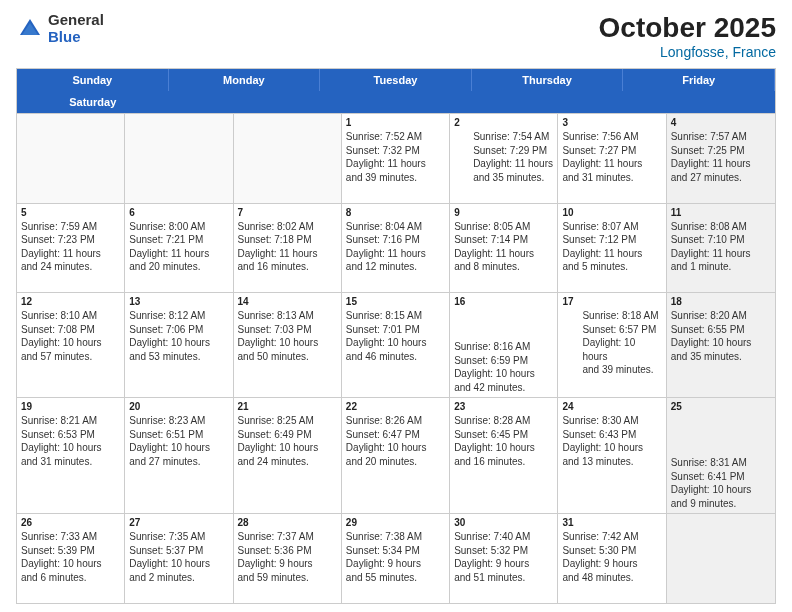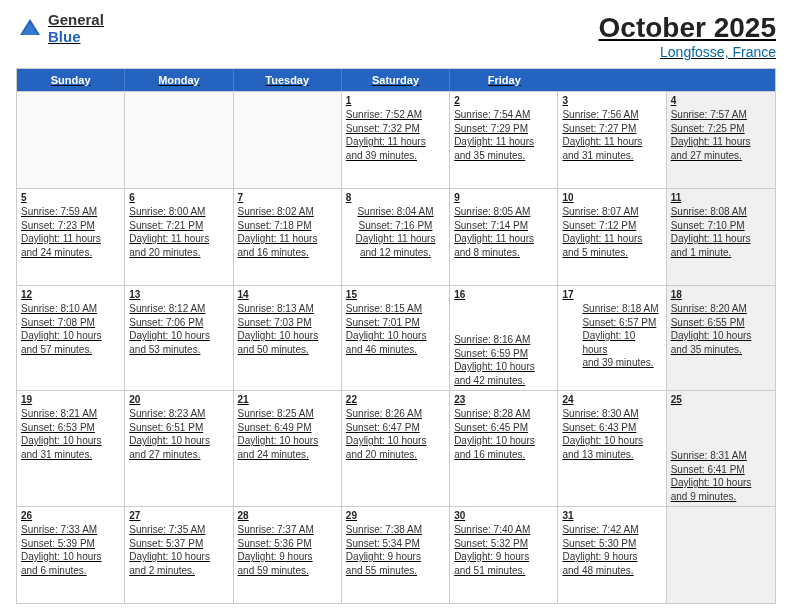--- a/index.html
+++ b/index.html
@@ -9,21 +9,20 @@
       width: 792px;
       height: 612px;
       overflow: hidden;
     }
     .page {
       width: 792px;
       height: 612px;
       padding: 12px 16px 8px 16px;
       display: flex;
       flex-direction: column;
-      text-decoration: underline;
     }
     .header {
       display: flex;
       align-items: flex-start;
       justify-content: space-between;
       margin-bottom: 8px;
     }
     .logo {
       display: flex;
       align-items: center;
@@ -61,21 +60,21 @@
       color: #0369a1;
     }
     .calendar {
       flex: 1;
       display: flex;
       flex-direction: column;
       border: 1px solid #ccc;
     }
     .cal-header-row {
       display: grid;
-      grid-template-columns: repeat(7, 1fr);
+      grid-template-columns: repeat(5, 1fr);
       background: #2563c0;
     }
     .cal-header-cell {
       color: #fff;
       font-size: 11px;
       font-weight: bold;
       text-align: center;
       padding: 5px 2px;
       border-right: 1px solid #4a7fd4;
     }
@@ -134,38 +133,39 @@
       <div class="title-month">October 2025</div>
       <div class="title-location">Longfosse, France</div>
     </div>
   </div>
 
   <div class="calendar">
     <div class="cal-header-row">
     <div class="cal-header-cell">Sunday</div>
         <div class="cal-header-cell">Monday</div>
         <div class="cal-header-cell">Tuesday</div>
+        <div class="cal-header-cell">Thursday</div>
+        <div class="cal-header-cell">Friday</div>
         <div class="cal-header-cell">Saturday</div>
-        <div class="cal-header-cell">Friday</div>
       </div>
     <div class="cal-body">
     <div class="cal-row">
           <div class="cal-cell empty"></div>
           <div class="cal-cell empty"></div>
           <div class="cal-cell empty"></div>
           <div class="cal-cell">
             <div class="day-number">1</div>
             <div class="cell-text" style="white-space: pre-line;">Sunrise: 7:52 AM
 Sunset: 7:32 PM
 Daylight: 11 hours
 and 39 minutes.</div>
           </div>
           <div class="cal-cell">
             <div class="day-number">2</div>
-            <div class="cell-text" style="white-space: pre-line;">Sunrise: 7:54 AM
+            <div class="cell-text" style="white-space: pre-line; margin-left: 19px;">Sunrise: 7:54 AM
 Sunset: 7:29 PM
 Daylight: 11 hours
 and 35 minutes.</div>
           </div>
           <div class="cal-cell">
             <div class="day-number">3</div>
             <div class="cell-text" style="white-space: pre-line;">Sunrise: 7:56 AM
 Sunset: 7:27 PM
 Daylight: 11 hours
 and 31 minutes.</div>
@@ -195,21 +195,21 @@
           </div>
           <div class="cal-cell">
             <div class="day-number">7</div>
             <div class="cell-text" style="white-space: pre-line;">Sunrise: 8:02 AM
 Sunset: 7:18 PM
 Daylight: 11 hours
 and 16 minutes.</div>
           </div>
           <div class="cal-cell">
             <div class="day-number">8</div>
-            <div class="cell-text" style="white-space: pre-line; text-align: center;">Sunrise: 8:04 AM
+            <div class="cell-text" style="white-space: pre-line;">Sunrise: 8:04 AM
 Sunset: 7:16 PM
 Daylight: 11 hours
 and 12 minutes.</div>
           </div>
           <div class="cal-cell">
             <div class="day-number">9</div>
             <div class="cell-text" style="white-space: pre-line;">Sunrise: 8:05 AM
 Sunset: 7:14 PM
 Daylight: 11 hours
 and 8 minutes.</div>

